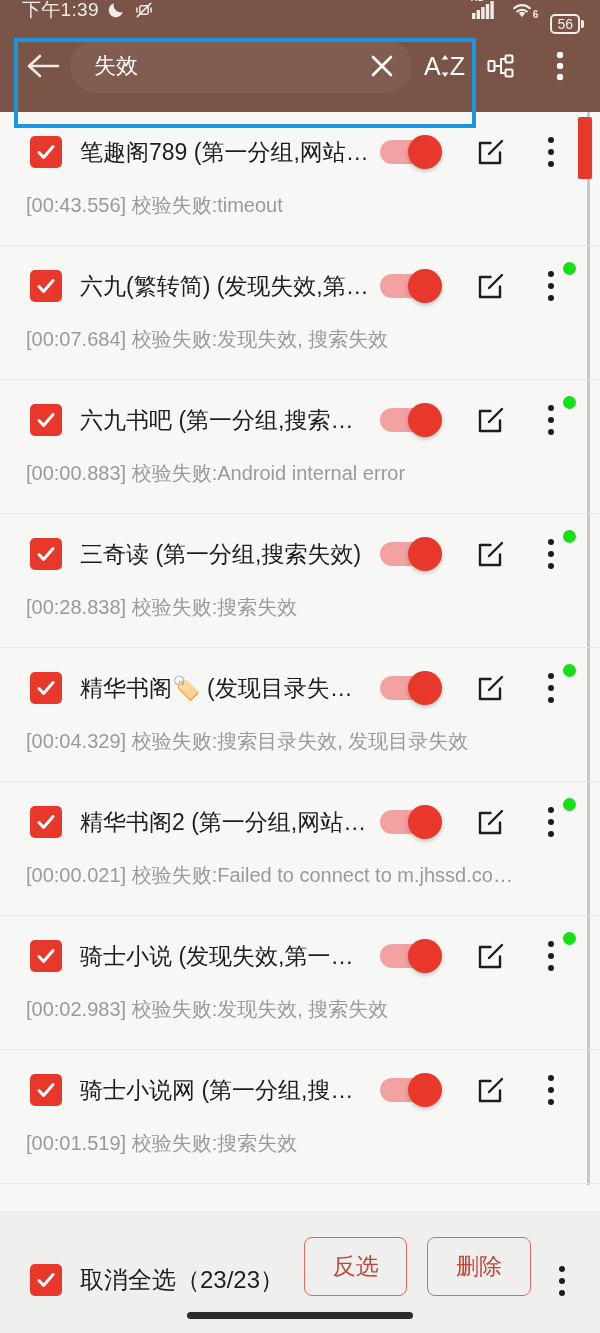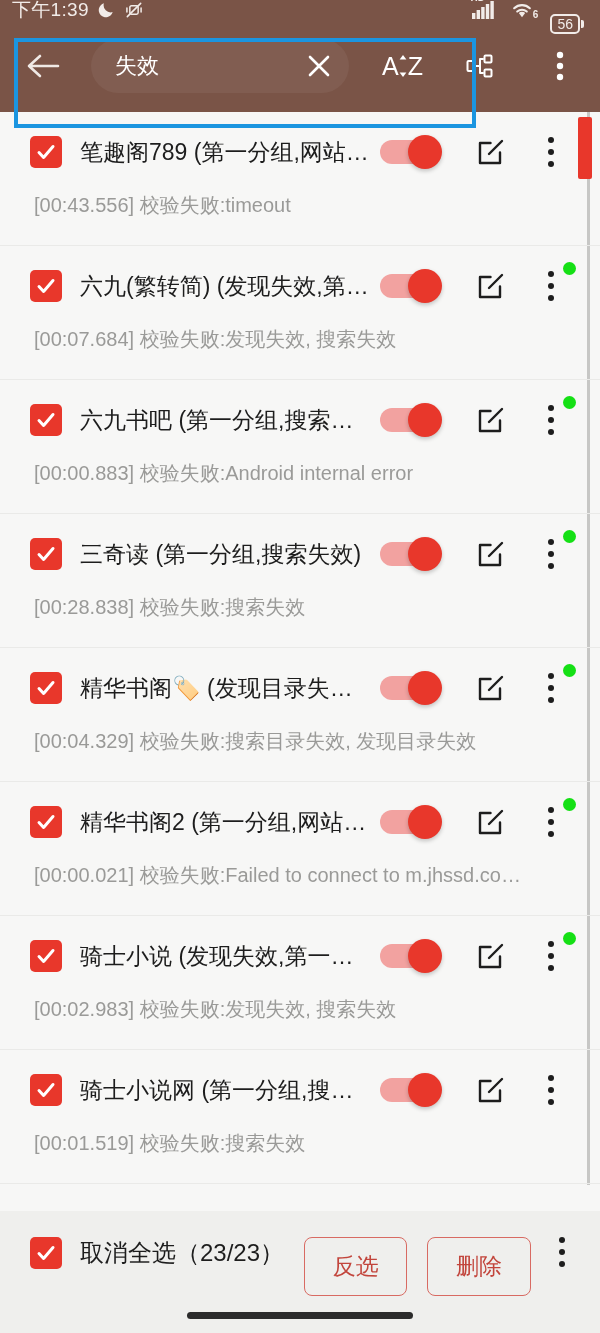--- a/index.html
+++ b/index.html
@@ -8,31 +8,31 @@
     font-family:"Liberation Sans","DejaVu Sans",sans-serif;
     background:#f7f7f6;
     overflow:hidden;
     position:relative;
   }
 
   
   .statusbar{
     height:20px; background:#7a5447;
     display:flex; align-items:center; justify-content:space-between;
-    padding:0 16px 0 12px; color:#f2ece9;
+    padding:0 16px 0 22px; color:#f2ece9;
   }
   .sb-left{ display:flex; align-items:center; gap:7px; }
   .sb-time{ font-size:19px; letter-spacing:.3px; }
   .sb-right{ display:flex; align-items:center; gap:16px; }
   .icon-svg{ display:block; }
 
   
   .appbar{
     height:92px; background:#7a5447;
-    display:flex; align-items:center; padding:0 14px 0 22px; gap:27px;
+    display:flex; align-items:center; padding:0 14px 0 22px; gap:6px;
   }
   .back-arrow{ width:42px; height:42px; flex:0 0 42px;
     display:flex; align-items:center; justify-content:center; }
   .search-pill{
     flex:1 1 auto; height:54px; background:rgba(255,255,255,.055);
     border-radius:27px; display:flex; align-items:center;
     padding:0 6px 0 24px; min-width:0;
   }
   .search-text{
     flex:1 1 auto; color:#ffffff; font-size:22px; min-width:0;
@@ -75,40 +75,40 @@
     position:absolute; right:0; top:0; width:34px; height:34px;
     border-radius:50%; background:#e8372b;
     box-shadow:0 2px 4px rgba(0,0,0,.22);
   }
   .edit-btn{ flex:0 0 46px; display:flex; align-items:center; justify-content:center;
     margin-right:14px; }
   .kebab{ flex:0 0 46px; display:flex; flex-direction:column; align-items:center;
     justify-content:center; gap:6px; margin-right:26px; }
   .kebab i{ width:6px; height:6px; border-radius:50%; background:#1d1d1d; display:block; }
   .row-sub{
-    padding:0 26px 0 34px; font-size:20px; color:#9a9a98;
+    padding:0 26px 0 26px; font-size:20px; color:#9a9a98;
     white-space:nowrap; overflow:hidden; text-overflow:ellipsis;
   }
   .dot{
     position:absolute; right:24px; top:16px;
     width:13px; height:13px; border-radius:50%; background:#15e015;
   }
 
   
   .sb-track{ position:absolute; right:10px; top:0; width:3px; height:100%;
     background:#c7c7c5; }
   .sb-thumb{ position:absolute; right:8px; top:5px; width:14px; height:62px;
     background:#e8372b; border-radius:2px; }
 
   
   .bottombar{
     position:absolute; left:0; bottom:0; width:600px; height:122px;
     background:#efefed; display:flex; align-items:flex-start; padding-top:26px;
   }
-  .bb-inner{ display:flex; align-items:flex-start; width:100%; padding:0 18px 0 30px; gap:0; }
+  .bb-inner{ display:flex; align-items:flex-end; width:100%; padding:0 18px 0 30px; gap:0; }
   .bb-label{ font-size:24px; color:#1d1d1d; margin-left:18px; white-space:nowrap; }
   .bb-spacer{ flex:1 1 auto; }
   .obtn{
     border:1px solid #d86a62; border-radius:8px; background:transparent;
     color:#c2453c; font-size:23px; padding:13px 0; width:120px;
     text-align:center; margin-left:20px; font-family:"Liberation Sans",sans-serif;
   }
   .bb-kebab{ width:46px; display:flex; flex-direction:column; align-items:center;
     justify-content:center; gap:6px; margin-left:12px; }
   .bb-kebab i{ width:6px; height:6px; border-radius:50%; background:#1d1d1d; display:block; }

